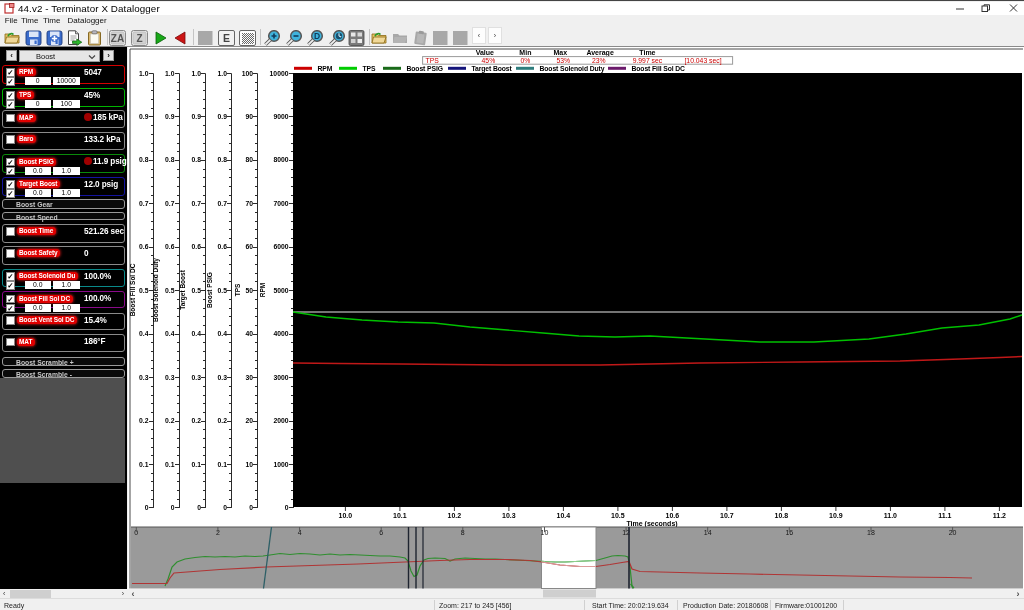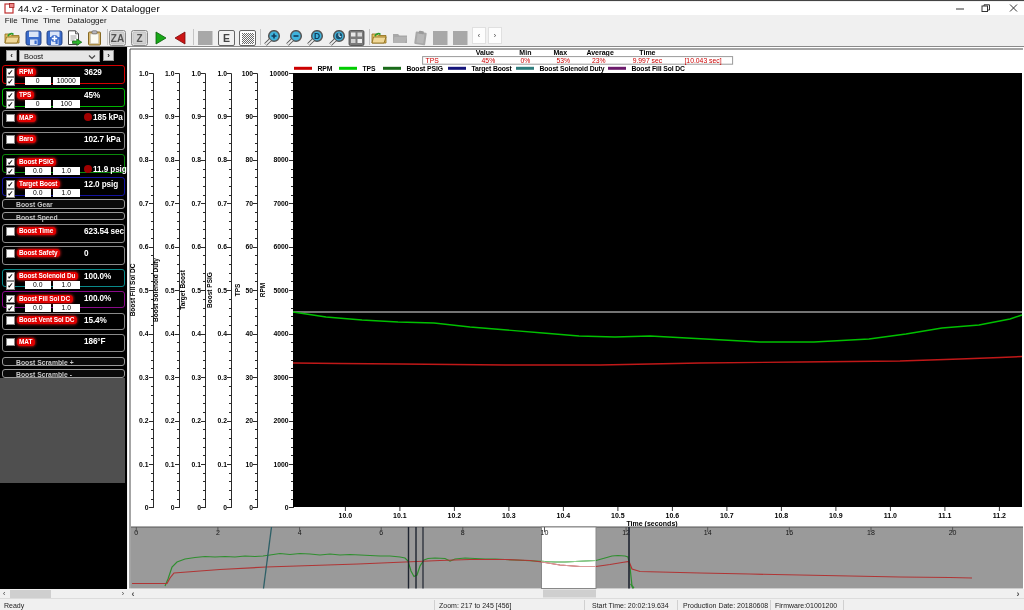--- a/index.html
+++ b/index.html
@@ -18,21 +18,21 @@
 .slbl { position:absolute; left:13px; top:1px; font-size:6.8px; line-height:7.5px; font-weight:bold; color:#c8c8c8; }
 .cb { position:absolute; width:8.5px; height:8.5px; background:#fff; border:1px solid #888; font-size:7.5px; line-height:7.5px; color:#000; }
 .ck { position:absolute; left:0.2px; top:0px; font-weight:bold; }
 .chip { display:inline-block; background:#e00000; color:#fff; font-size:6.5px; font-weight:bold; letter-spacing:-0.1px; border-radius:3.5px; padding:0 2.5px; height:8px; line-height:8px; box-shadow:0 0 2.5px 1px rgba(255,30,30,0.55); white-space:nowrap; }
 .lbl { position:absolute; font-size:6.8px; line-height:8px; }
 .val { position:absolute; color:#fff; font-size:8.2px; line-height:9px; font-weight:bold; white-space:nowrap; letter-spacing:-0.1px; }
 .dot { display:inline-block; width:8px; height:8px; border-radius:50%; background:#a00000; margin-right:1px; vertical-align:-1px; }
 .ib { position:absolute; height:8px; background:#fff; font-size:6.8px; color:#000; text-align:center; line-height:8px; }
 #sbnav { position:absolute; left:0; top:46px; width:127px; height:17px; background:#000; }
 .sbtn { position:absolute; top:3px; width:11px; height:11px; background:#e6e6e6; border:1px solid #999; color:#111; font-size:8px; text-align:center; line-height:10px; font-weight:bold; }
-#sel { position:absolute; left:19px; top:2.5px; width:81px; height:12.5px; background:#e6e6e6; border:1px solid #999; font-size:7.5px; color:#111; line-height:11px; padding-left:4px; }
+#sel { position:absolute; left:19px; top:2.5px; width:81px; height:12.5px; background:#e6e6e6; border:1px solid #999; font-size:7.5px; color:#111; line-height:11px; padding-left:16px; }
 .chv { position:absolute; right:3px; top:3px; }
 #sbscroll { position:absolute; left:0; top:588.5px; width:127px; height:8.5px; background:#f0f0f0; }
 #sbscroll .th { position:absolute; left:10px; top:0.5px; width:41px; height:7.5px; background:#cfcfcf; }
 #sbscroll .ar { position:absolute; top:0px; font-size:7px; color:#333; }
 #status { position:absolute; left:0; top:597px; width:1024px; height:13px; background:#f0f0f0; border-top:1px solid #dcdcdc; font-size:7px; color:#222; }
 #status span { position:absolute; top:2.5px; }
 .ssep { position:absolute; top:1px; width:1px; height:11px; background:#d0d0d0; }
 </style></head>
 <body>
 <div id="win">
@@ -733,21 +733,21 @@
     <div id="sel">Boost<svg class="chv" width="8" height="6" viewBox="0 0 8 6">
           <path d="M1 1.5 L4 4.5 L7 1.5" fill="none" stroke="#444" stroke-width="1.2"></path>
         </svg></div>
     <div class="sbtn" style="left:103px">›</div>
   </div>
   <div class="pn" style="top:63.5px;height:19.5px;border-color:#d40000">
       <span class="cb" style="left:3px;top:2.5px">
         <span class="ck">✓</span>
       </span>
       <span class="lbl" style="left:13.5px;top:2.5px"><span class="chip">RPM</span></span>
-      <span class="val" style="left:81px;top:2px">3629</span>
+      <span class="val" style="left:81px;top:2px">5047</span>
       <span class="cb" style="left:3px;top:11.5px">
         <span class="ck">✓</span>
       </span>
       <span class="ib" style="left:21.5px;top:11.5px;width:26.5px">0</span>
       <span class="ib" style="left:50px;top:11.5px;width:26.5px">10000</span>
     </div>
 <div class="pn" style="top:86.5px;height:19.5px;border-color:#00b400">
       <span class="cb" style="left:3px;top:2.5px">
         <span class="ck">✓</span>
       </span>
@@ -760,28 +760,28 @@
       <span class="ib" style="left:50px;top:11.5px;width:26.5px">100</span>
     </div>
 <div class="pn" style="top:109px;height:18px;border-color:#8a8a8a">
       <span class="cb" style="left:3px;top:2.5px"></span>
       <span class="lbl" style="left:13.5px;top:2.5px"><span class="chip">MAP</span></span>
       <span class="val" style="left:81px;top:2px"><span class="dot"></span>185 kPa</span>
     </div>
 <div class="pn" style="top:130.5px;height:18.5px;border-color:#8a8a8a">
       <span class="cb" style="left:3px;top:2.5px"></span>
       <span class="lbl" style="left:13.5px;top:2.5px"><span class="chip">Baro</span></span>
-      <span class="val" style="left:81px;top:2px">102.7 kPa</span>
+      <span class="val" style="left:81px;top:2px">133.2 kPa</span>
     </div>
 <div class="pn" style="top:153px;height:19px;border-color:#0a8a0a">
       <span class="cb" style="left:3px;top:2.5px">
         <span class="ck">✓</span>
       </span>
       <span class="lbl" style="left:13.5px;top:2.5px"><span class="chip">Boost PSIG</span></span>
-      <span class="val" style="left:81px;top:10px"><span class="dot"></span>11.9 psig</span>
+      <span class="val" style="left:81px;top:2px"><span class="dot"></span>11.9 psig</span>
       <span class="cb" style="left:3px;top:11.5px">
         <span class="ck">✓</span>
       </span>
       <span class="ib" style="left:21.5px;top:11.5px;width:26.5px">0.0</span>
       <span class="ib" style="left:50px;top:11.5px;width:26.5px">1.0</span>
     </div>
 <div class="pn" style="top:175.5px;height:19px;border-color:#1414a0">
       <span class="cb" style="left:3px;top:2.5px">
         <span class="ck">✓</span>
       </span>
@@ -795,21 +795,21 @@
     </div>
 <div class="pn pns" style="top:198px;height:9.5px">
       <span class="slbl">Boost Gear</span>
     </div>
 <div class="pn pns" style="top:210.5px;height:8.5px">
       <span class="slbl">Boost Speed</span>
     </div>
 <div class="pn" style="top:222.5px;height:19px;border-color:#8a8a8a">
       <span class="cb" style="left:3px;top:2.5px"></span>
       <span class="lbl" style="left:13.5px;top:2.5px"><span class="chip">Boost Time</span></span>
-      <span class="val" style="left:81px;top:2px">623.54 sec</span>
+      <span class="val" style="left:81px;top:2px">521.26 sec</span>
     </div>
 <div class="pn" style="top:244.5px;height:19.5px;border-color:#8a8a8a">
       <span class="cb" style="left:3px;top:2.5px"></span>
       <span class="lbl" style="left:13.5px;top:2.5px"><span class="chip">Boost Safety</span></span>
       <span class="val" style="left:81px;top:2px">0</span>
     </div>
 <div class="pn" style="top:267.5px;height:18.5px;border-color:#0a8a8a">
       <span class="cb" style="left:3px;top:2.5px">
         <span class="ck">✓</span>
       </span>

